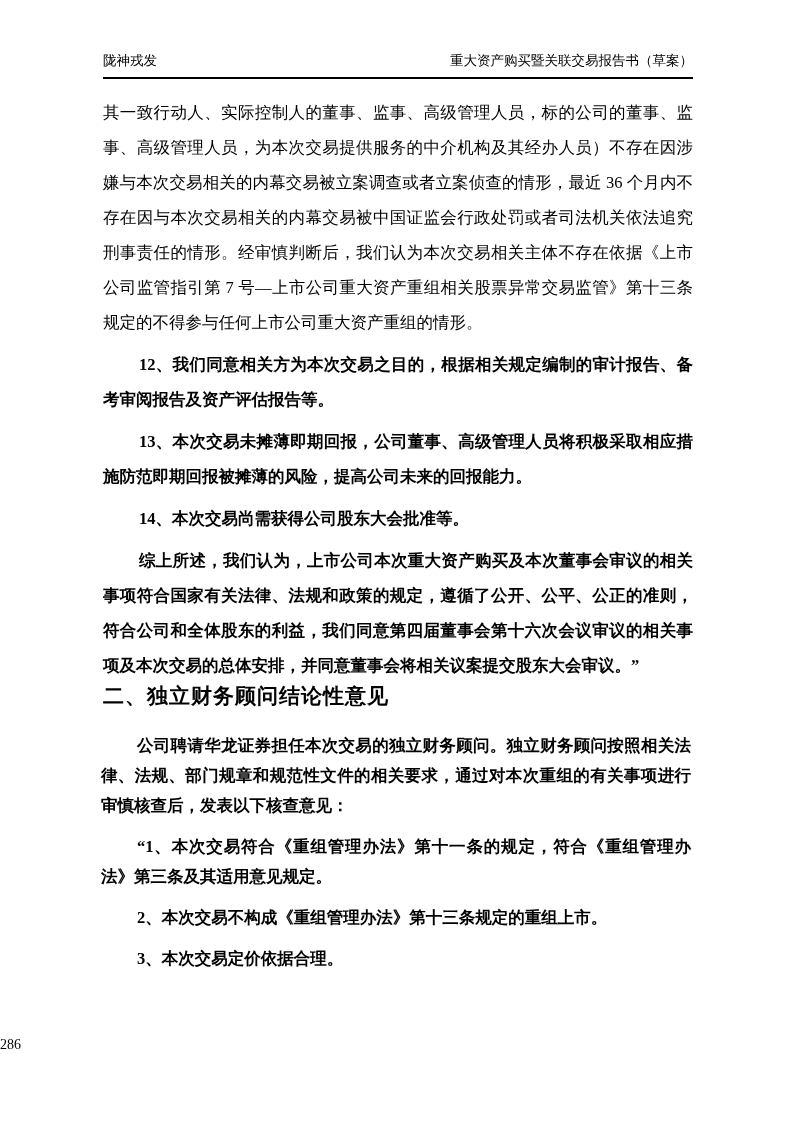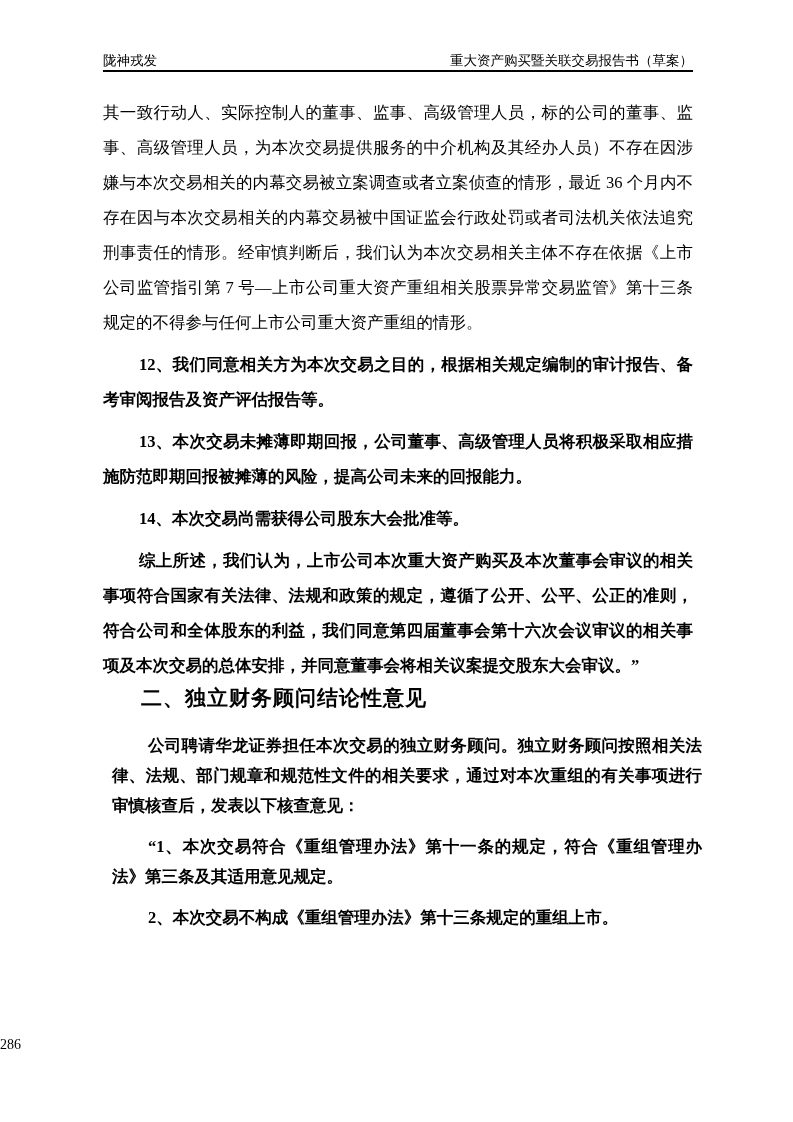--- a/index.html
+++ b/index.html
@@ -17,55 +17,55 @@
   .header {
     position: absolute;
     top: 52px;
     left: 103px;
     width: 590px;
     display: flex;
     justify-content: space-between;
     align-items: flex-end;
     font-size: 13.5px;
     line-height: 18px;
+    padding-bottom: 7px;
     border-bottom: 2px solid #000000;
   }
   .content-a {
     position: absolute;
     top: 95px;
     left: 103px;
     width: 590px;
     font-size: 16.5px;
     line-height: 35px;
     text-align: justify;
   }
   .content-a p { margin: 0 0 7px 0; }
   .content-b {
     position: absolute;
     top: 731px;
-    left: 112px;
+    left: 101px;
     width: 590px;
     font-size: 16.5px;
     line-height: 30px;
     text-align: justify;
   }
   .content-b p { margin: 0 0 11px 0; }
   p.indent { text-indent: 36px; font-weight: bold; }
   .section-heading {
     position: absolute;
     top: 684px;
     left: 103px;
     width: 590px;
-    font-family: Liberation Serif, serif;
+    font-family: Liberation Mono, monospace;
     font-weight: 700;
     font-size: 21px;
     line-height: 28px;
     letter-spacing: 1px;
     color: #000000;
-    margin-left: 38px;
   }
   .footer {
     position: absolute;
     top: 1036px;
     left: 0;
     width: 100%;
     text-align: left;
     font-size: 14px;
     line-height: 18px;
   }
@@ -87,17 +87,18 @@
     <p class="indent">14、本次交易尚需获得公司股东大会批准等。</p>
     <p class="indent">综上所述，我们认为，上市公司本次重大资产购买及本次董事会审议的相关事项符合国家有关法律、法规和政策的规定，遵循了公开、公平、公正的准则，符合公司和全体股东的利益，我们同意第四届董事会第十六次会议审议的相关事项及本次交易的总体安排，并同意董事会将相关议案提交股东大会审议。”</p>
   </div>
 
   <h2 class="section-heading">二、独立财务顾问结论性意见</h2>
 
   <div class="content-b">
     <p class="indent">公司聘请华龙证券担任本次交易的独立财务顾问。独立财务顾问按照相关法律、法规、部门规章和规范性文件的相关要求，通过对本次重组的有关事项进行审慎核查后，发表以下核查意见：</p>
     <p class="indent">“1、本次交易符合《重组管理办法》第十一条的规定，符合《重组管理办法》第三条及其适用意见规定。</p>
     <p class="indent">2、本次交易不构成《重组管理办法》第十三条规定的重组上市。</p>
+    <p class="indent">3、本次交易定价依据合理。</p>
   </div>
 
   <div class="footer">286</div>
 
 </div>
 
 </body></html>

